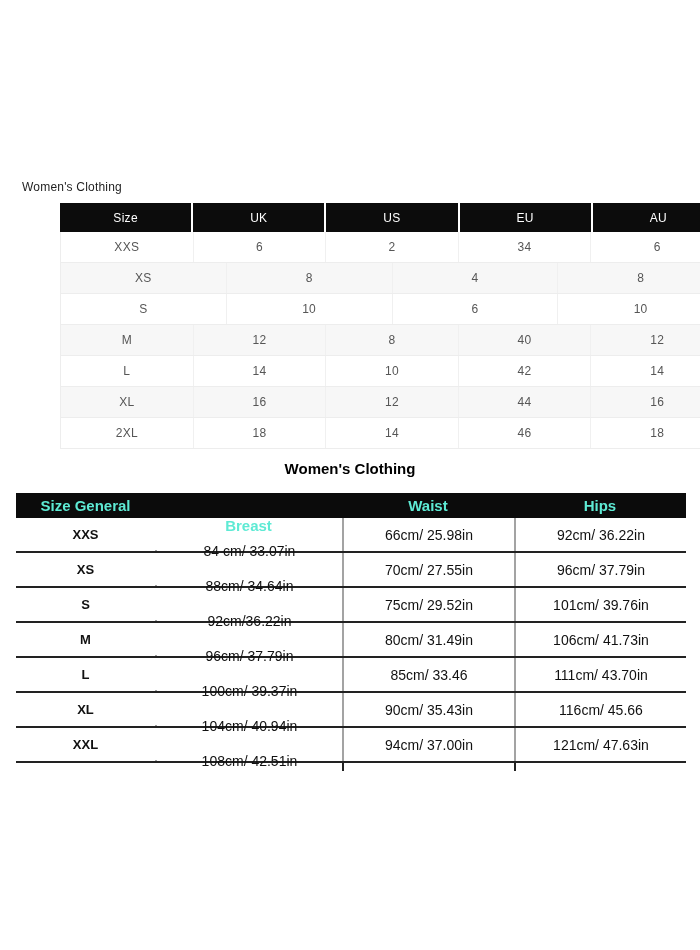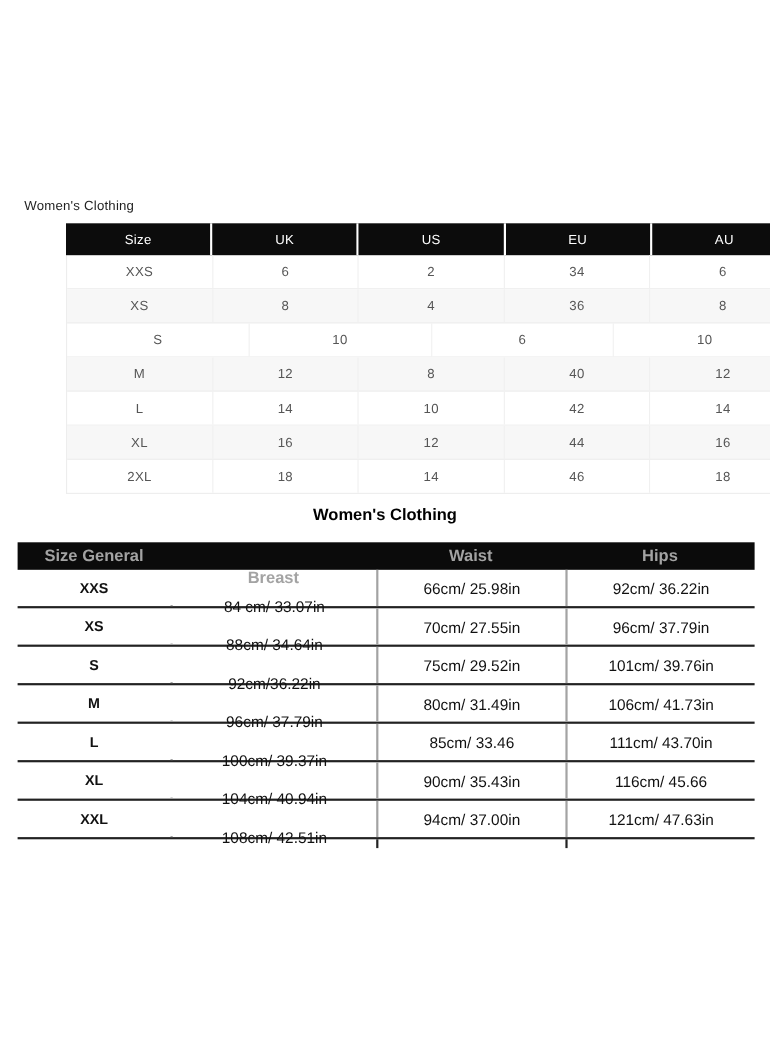--- a/index.html
+++ b/index.html
@@ -39,21 +39,21 @@
 
   
   .s2-title {
     position: absolute; left: 0; top: 460px; width: 700px;
     text-align: center; font-size: 15px; font-weight: 700; color: #000000;
   }
   .table2 { position: absolute; left: 16px; top: 493px; width: 670px; }
   .t2-head { display: flex; height: 25px; background: #0b0b0b; }
   .t2-head .h {
     display: flex; align-items: center; justify-content: center;
-    color: #a3a3a3; font-weight: 700; font-size: 15px;
+    color: #5eead4; font-weight: 700; font-size: 15px;
   }
   .w1 { width: 20.75%; } .w2 { width: 27.9%; margin-top: 32px; } .w3 { width: 25.675%; } .w4 { width: 25.675%; }
   .t2-row { display: flex; height: 35px; border-bottom: 2px solid #222222; }
   .t2-row:last-child { border-bottom: none; }
   .t2-row .c {
     display: flex; align-items: center; justify-content: center;
     font-size: 14px; color: #111111;
     border-left: 2px solid #a3a3a3;
   }
   .t2-row .c:first-child { border-left: none; font-weight: 700; font-size: 13px; }
@@ -81,21 +81,20 @@
         <div class="c">XXS</div>
         <div class="c">6</div>
         <div class="c">2</div>
         <div class="c">34</div>
         <div class="c">6</div>
       </div>
       <div class="t1-row">
         <div class="c">XS</div>
         <div class="c">8</div>
         <div class="c">4</div>
-        <div class="c">36</div>
         <div class="c">8</div>
       </div>
       <div class="t1-row">
         <div class="c">S</div>
         <div class="c">10</div>
         <div class="c">6</div>
         <div class="c">10</div>
       </div>
       <div class="t1-row">
         <div class="c">M</div>

